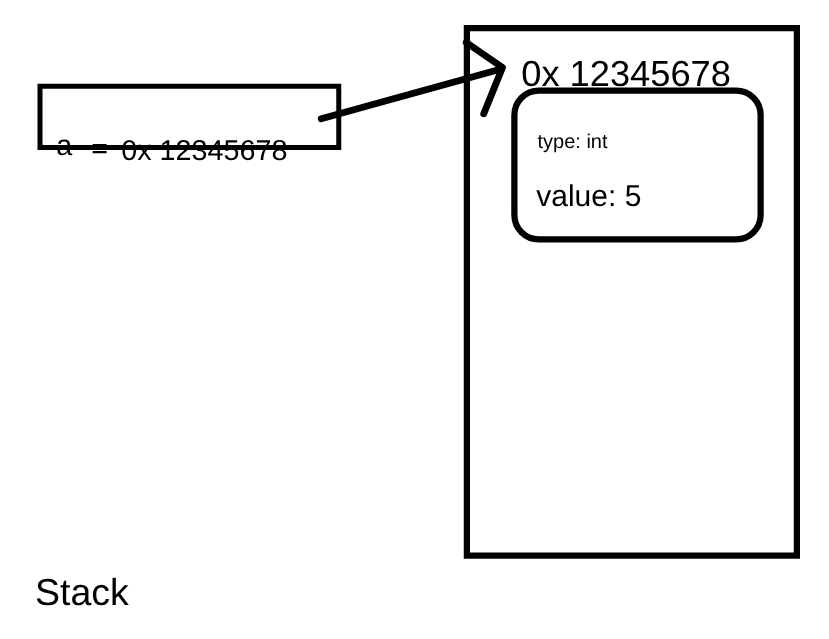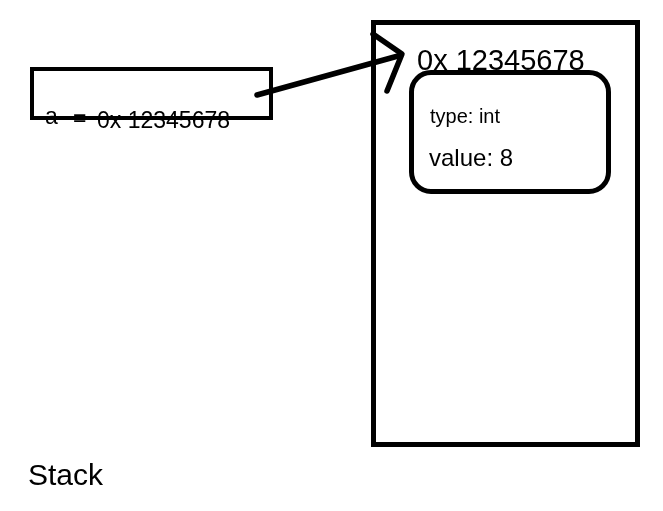--- a/index.html
+++ b/index.html
@@ -24,21 +24,21 @@
 
   .txt { position: absolute; line-height: 1; white-space: pre; margin-top: 12px; }
 
   
   .var-a    { left: 11px; top: 22px; font-size: 23px; }
   .var-eq   { left: 39px; top: 24px; font-size: 23px; }
   .var-addr { left: 63px; top: 26px; font-size: 23px; }
 
   
   .heap-addr { left: 417px; top: 34px;  font-size: 29px; }
-  .obj-type  { left: 430px; top: 94px;  font-size: 20px; }
+  .obj-type  { left: 430px; top: 94px;  font-size: 16px; }
   .obj-value { left: 429px; top: 134px; font-size: 24px; }
 
   
   .stack-label { left: 28px;  top: 448px; font-size: 30px; }
   .heap-label  { left: 388px; top: 473px; font-size: 30px; }
 
   .arrow-svg {
     position: absolute;
     left: 0; top: 0;
     width: 663px; height: 511px;
@@ -63,21 +63,21 @@
     <span class="txt var-eq">=</span>
     <span class="txt var-addr">0x 12345678</span>
   </div>
 
   <div class="box heap-box"></div>
 
   <div class="txt heap-addr">0x 12345678</div>
 
   <div class="box obj-box"></div>
   <div class="txt obj-type">type: int</div>
-  <div class="txt obj-value">value: 8</div>
+  <div class="txt obj-value">value: 5</div>
 
   <svg class="arrow-svg" viewBox="0 0 663 511">
     <line x1="257" y1="95" x2="398" y2="56"></line>
     <polyline points="373,34 402,54 387,91"></polyline>
   </svg>
 
   <div class="txt stack-label">Stack</div>
 
 </div>
 

